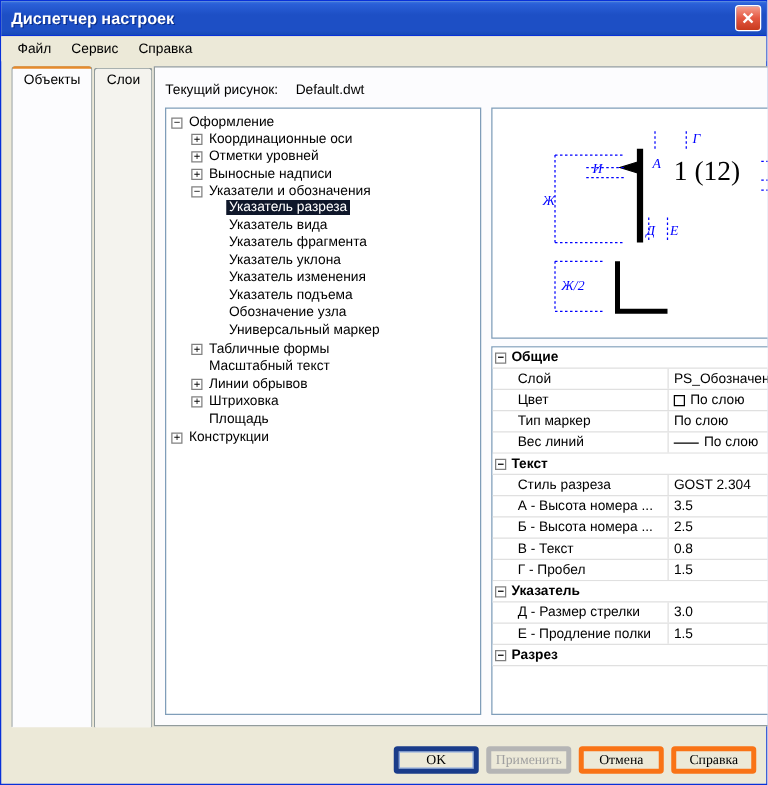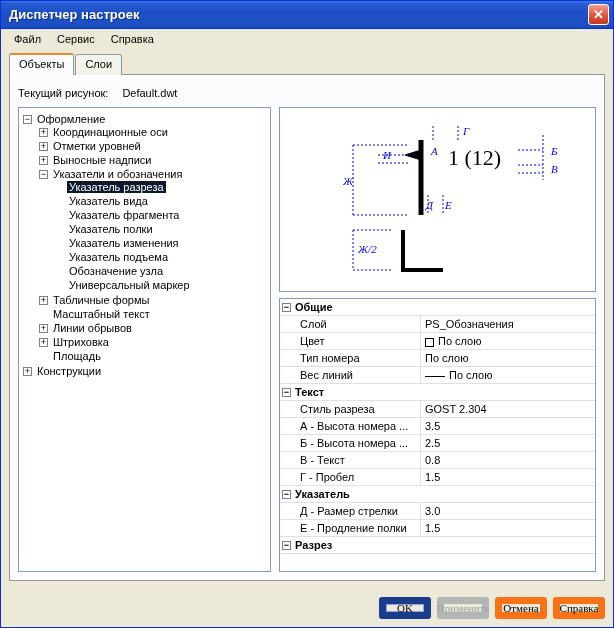--- a/index.html
+++ b/index.html
@@ -3,21 +3,21 @@
 <meta charset="utf-8">
 <style>
   *{box-sizing:border-box}
   body{margin:0;font:11px Tahoma,Arial,sans-serif;background:#ece9d8;overflow:hidden}
   .window{width:614px;height:628px;border:1px solid #0831d9;background:#ece9d8;display:flex;flex-direction:column}
   .titlebar{height:28px;background:linear-gradient(to bottom,#3b77e0 0%,#2a5fd8 8%,#1d4fc5 40%,#1d4fc5 88%,#164ab6 100%);display:flex;align-items:center;padding:0 4px;color:#fff;font-weight:bold;font-size:13px;border-bottom:1px solid #0831d9}
   .titlebar-text{flex:1;padding-left:4px;text-shadow:1px 1px 0 #0a2d8a}
   .close-btn{width:21px;height:21px;background:linear-gradient(to bottom,#f5a090,#e45842 50%,#c83a1e);border:1px solid #fff;border-radius:3px;color:#fff;display:flex;align-items:center;justify-content:center;font-size:13px;font-weight:bold;cursor:pointer}
   .menubar{height:20px;display:flex;align-items:center;padding:2px 6px;background:#ece9d8;gap:2px}
   .menu-item{padding:2px 7px;cursor:pointer}
-  .content{flex:1;display:flex;flex-direction:column;padding:4px 8px 8px 8px;min-height:0}
+  .content{flex:1;display:flex;padding:4px 8px 8px 8px;min-height:0}
   .tabs{display:flex;position:relative;top:1px;z-index:2}
   .tab{padding:3px 9px 4px 9px;border:1px solid #919b9c;background:#f4f3ee;border-bottom:none;border-radius:3px 3px 0 0;margin-right:1px;cursor:pointer;position:relative}
   .tab.active{background:#fcfcfe;border-bottom:1px solid #fcfcfe;z-index:3;padding-top:4px;margin-top:-1px}
   .tab.active::before{content:"";position:absolute;top:-1px;left:0;right:0;height:2px;background:#e68b2c;border-radius:2px 2px 0 0}
   .tab-page{flex:1;background:#fcfcfe;border:1px solid #919b9c;padding:8px;display:flex;flex-direction:column;min-height:0}
   .current-line{padding:4px 0 8px 0;display:flex;gap:14px}
   .panes{flex:1;display:flex;gap:8px;min-height:0}
   .tree-pane{width:253px;border:1px solid #7f9db9;background:#fff;overflow:auto;padding:4px 2px}
   .tree ul{list-style:none;margin:0;padding-left:16px}
   .tree>ul{padding-left:2px}
@@ -34,21 +34,21 @@
   .propgrid::-webkit-scrollbar-track{background:#f0f0f0}
   .propgrid::-webkit-scrollbar-thumb{background:#c8c8c8;border:1px solid #a0a0a0}
   .pg-group{display:flex;align-items:center;background:#fff;font-weight:bold;padding:2px 2px;border-bottom:1px solid #e0e0e0}
   .pg-group .pm{margin-right:4px}
   .pg-row{display:flex;border-bottom:1px solid #e0e0e0}
   .pg-name{width:140px;padding:2px 2px 2px 20px;white-space:nowrap;overflow:hidden;text-overflow:ellipsis}
   .pg-val{flex:1;padding:2px 4px;border-left:1px solid #e0e0e0;white-space:nowrap;overflow:hidden}
   .pg-val .sq{display:inline-block;width:9px;height:9px;border:1px solid #000;margin-right:4px;vertical-align:middle}
   .pg-val .line{display:inline-block;width:20px;border-top:1px solid #000;vertical-align:middle;margin-right:4px}
   .buttons{display:flex;justify-content:flex-end;gap:6px;padding:8px 8px 8px 0}
-  .btn{width:52px;height:22px;border:7px solid #f97316;background:#ece9d8;border-radius:3px;cursor:pointer;font:11px Tahoma;display:flex;align-items:center;justify-content:center}
+  .btn{width:68px;height:22px;border:4px solid #f97316;background:#ece9d8;border-radius:3px;cursor:pointer;font:11px Tahoma;display:flex;align-items:center;justify-content:center}
   .btn.default{border-color:#1a3c8a;box-shadow:inset 0 0 0 1px #88a7e0}
   .btn.disabled{color:#a0a0a0;border-color:#b5b5b5;cursor:default;box-shadow:none}
 </style>
 </head>
 <body>
 
 <div class="window">
   <div class="titlebar">
     <span class="titlebar-text">Диспетчер настроек</span>
     <div class="close-btn">✕</div>
@@ -118,21 +118,21 @@
                       </li>
                     <li>
                         <div class="row">
                           <span class="pm empty"></span>
                           <span class="node-label">Указатель фрагмента</span>
                         </div>
                       </li>
                     <li>
                         <div class="row">
                           <span class="pm empty"></span>
-                          <span class="node-label">Указатель полки</span>
+                          <span class="node-label">Указатель уклона</span>
                         </div>
                       </li>
                     <li>
                         <div class="row">
                           <span class="pm empty"></span>
                           <span class="node-label">Указатель изменения</span>
                         </div>
                       </li>
                     <li>
                         <div class="row">
@@ -248,21 +248,21 @@
               </div>
             <div class="pg-row">
                 <div class="pg-name">Слой</div>
                 <div class="pg-val">PS_Обозначения</div>
               </div>
             <div class="pg-row">
                 <div class="pg-name">Цвет</div>
                 <div class="pg-val"><span class="sq"></span><span>По слою</span></div>
               </div>
             <div class="pg-row">
-                <div class="pg-name">Тип номера</div>
+                <div class="pg-name">Тип маркер</div>
                 <div class="pg-val">По слою</div>
               </div>
             <div class="pg-row">
                 <div class="pg-name">Вес линий</div>
                 <div class="pg-val"><span class="line"></span><span>По слою</span></div>
               </div>
 
             <div class="pg-group">
                 <span class="pm">−</span>
                 <span>Текст</span>

